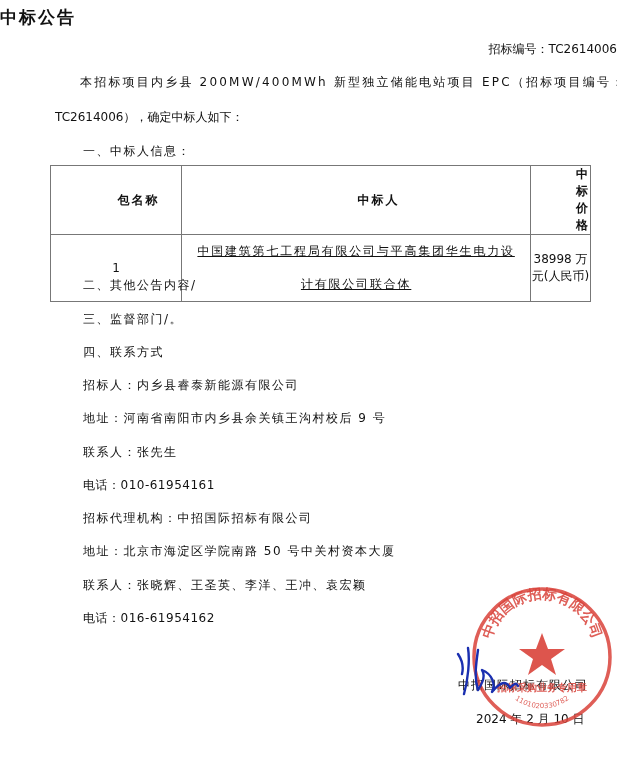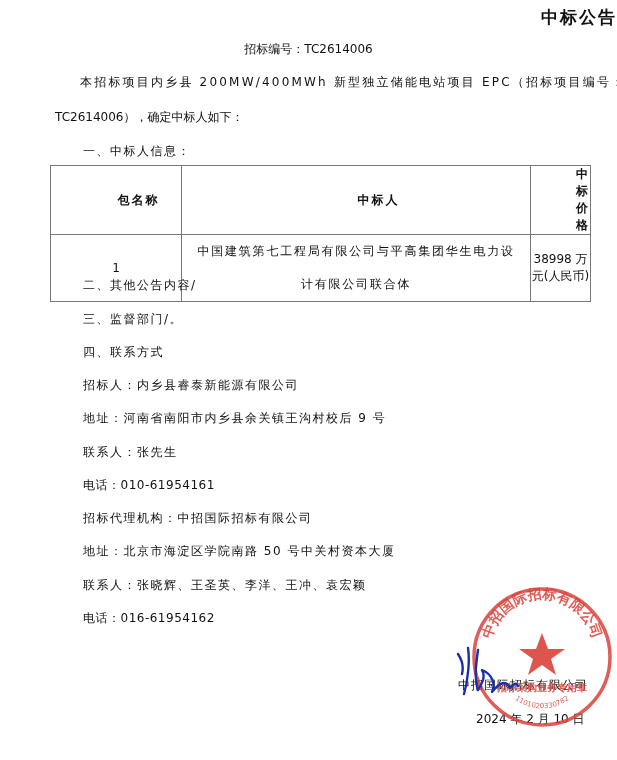--- a/index.html
+++ b/index.html
@@ -1,28 +1,28 @@
 <!DOCTYPE html>
 <html><head>
 <meta charset="utf-8">
 <style>
   html, body { margin:0; padding:0; background:#ffffff; }
   body { width:617px; height:760px; position:relative; overflow:hidden;
          font-family:"DejaVu Sans","Liberation Sans",sans-serif; color:#111; }
   .abs { position:absolute; white-space:nowrap; }
-  .title { left:0; width:617px; top:6px; text-align:right; font-size:17px; font-weight:bold; letter-spacing:2px; }
-  .code-line { left:0; width:617px; top:41px; text-align:center; font-size:12px; }
+  .title { left:0; width:617px; top:6px; text-align:left; font-size:17px; font-weight:bold; letter-spacing:2px; }
+  .code-line { left:0; width:617px; top:41px; text-align:right; font-size:12px; }
   .para1 { left:80px; top:74px; font-size:12px; letter-spacing:2.2px; }
   .para2 { left:55px; top:109px; font-size:12px; }
   .section { left:55px; font-size:12px; letter-spacing:1.5px;margin-left:28px; }
   table.award { position:absolute; left:50px; top:165px; width:541px; border-collapse:collapse; font-size:12px; }
   table.award td, table.award th { border:1px solid #777; text-align:center; padding:0; }
   table.award th { height:33px; font-weight:bold; letter-spacing:2px;padding-left:45px; }
   table.award td { height:66px; }
-  .winner-text { line-height:33px; letter-spacing:1.8px; }
+  .winner-text { line-height:33px; letter-spacing:1.8px;text-decoration:underline; }
   .sig-company { left:458px; top:677px; font-size:12px; letter-spacing:1px; }
   .sig-date { left:476px; top:711px; font-size:12px; }
   .stamp { position:absolute; left:470px; top:585px; width:144px; height:144px; }
   .signature { position:absolute; left:452px; top:640px; width:70px; height:60px; }
 </style>
 </head>
 <body>
 
 <div class="abs title">中标公告</div>
 <div class="abs code-line">招标编号：TC2614006</div>

